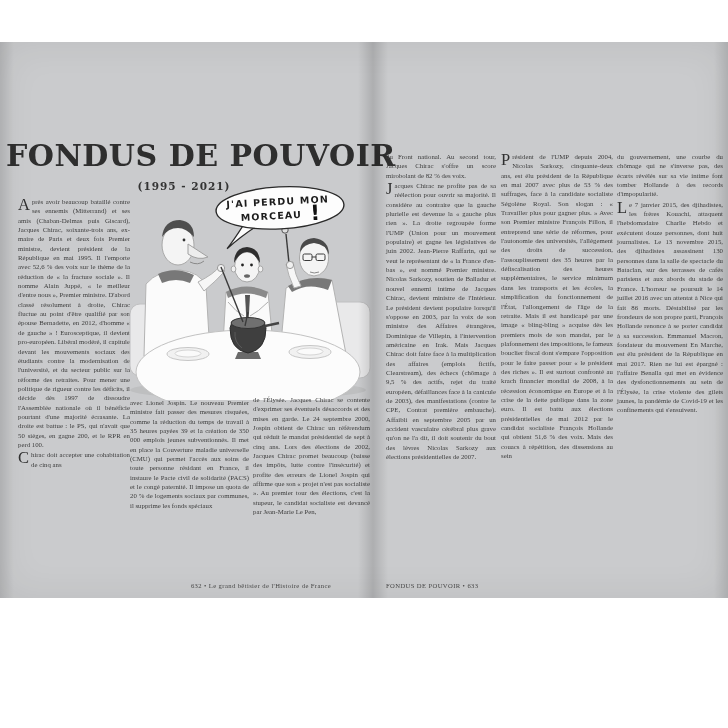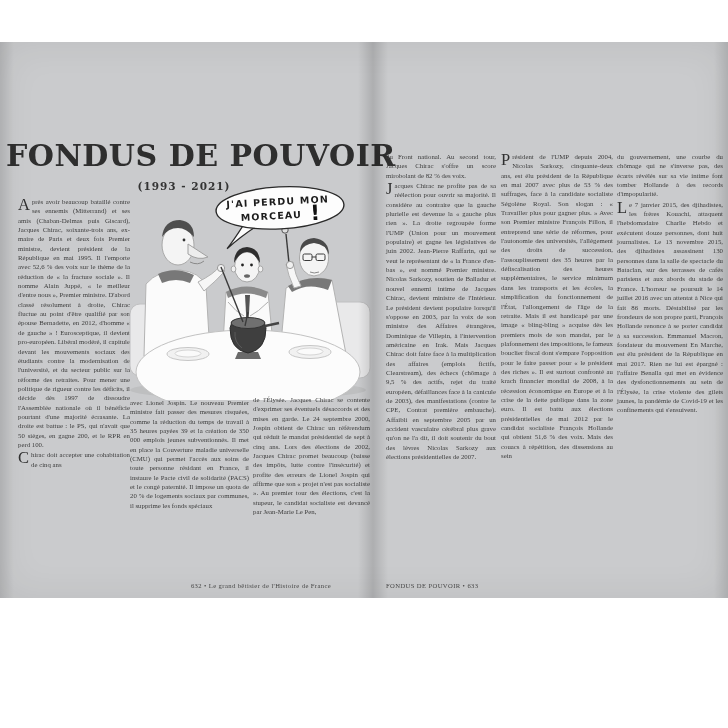--- a/index.html
+++ b/index.html
@@ -36,21 +36,21 @@
   svg text.bubble-ex{font-family:"DejaVu Sans", sans-serif;font-size:21px;
        font-weight:700;fill:#111;}
 </style>
 </head>
 <body>
 
 <div class="spread">
 
   <div class="page page-left">
     <div class="title">FONDUS DE POUVOIR</div>
-    <div class="subtitle">(1993 - 2021)</div>
+    <div class="subtitle">(1995 - 2021)</div>
 
     <div class="col" style="left:18px;top:155px;width:112px;">
       <p><span class="dropcap">A</span><span>près avoir beaucoup bataillé contre ses ennemis (Mitterrand) et ses amis (Chaban-Delmas puis Giscard), Jacques Chirac, soixante-trois ans, ex-maire de Paris et deux fois Premier ministre, devient président de la République en mai 1995. Il l'emporte avec 52,6 % des voix sur le thème de la réduction de « la fracture sociale ». Il nomme Alain Juppé, « le meilleur d'entre nous », Premier ministre. D'abord classé résolument à droite, Chirac fluctue au point d'être qualifié par son épouse Bernadette, en 2012, d'homme « de gauche » ! Eurosceptique, il devient pro-européen. Libéral modéré, il capitule devant les mouvements sociaux des étudiants contre la modernisation de l'université, et du secteur public sur la réforme des retraites. Pour mener une politique de rigueur contre les déficits, il décide dès 1997 de dissoudre l'Assemblée nationale où il bénéficie pourtant d'une majorité écrasante. La droite est battue : le PS, qui n'avait que 50 sièges, en gagne 200, et le RPR en perd 100.</span></p>
       <p><span class="dropcap">C</span><span>hirac doit accepter une cohabitation de cinq ans</span></p>
     </div>
 
     <div class="illustration">
       <svg width="244" height="218" viewBox="0 0 244 218">
 
         <ellipse cx="120" cy="208" rx="118" ry="9" fill="rgba(0,0,0,0.06)"></ellipse>

